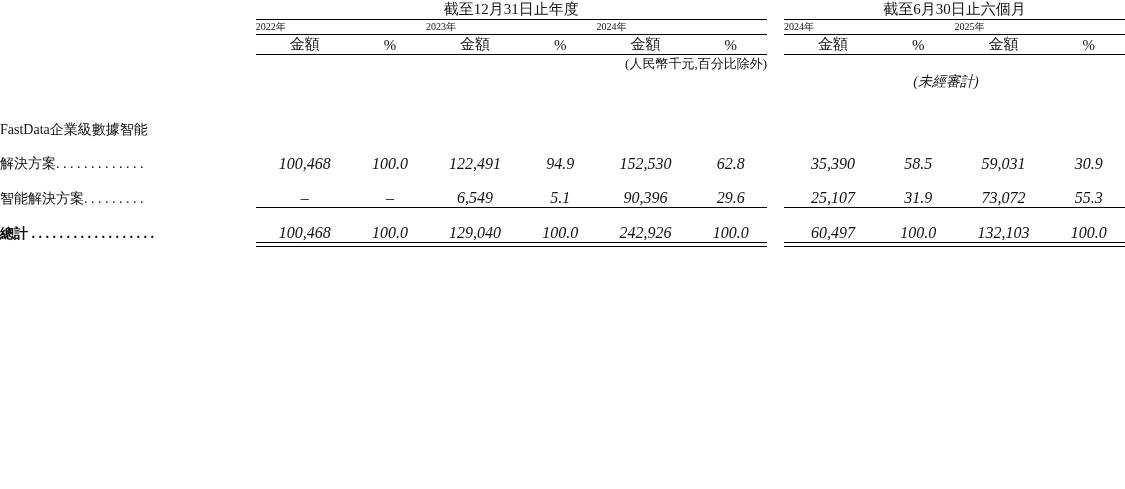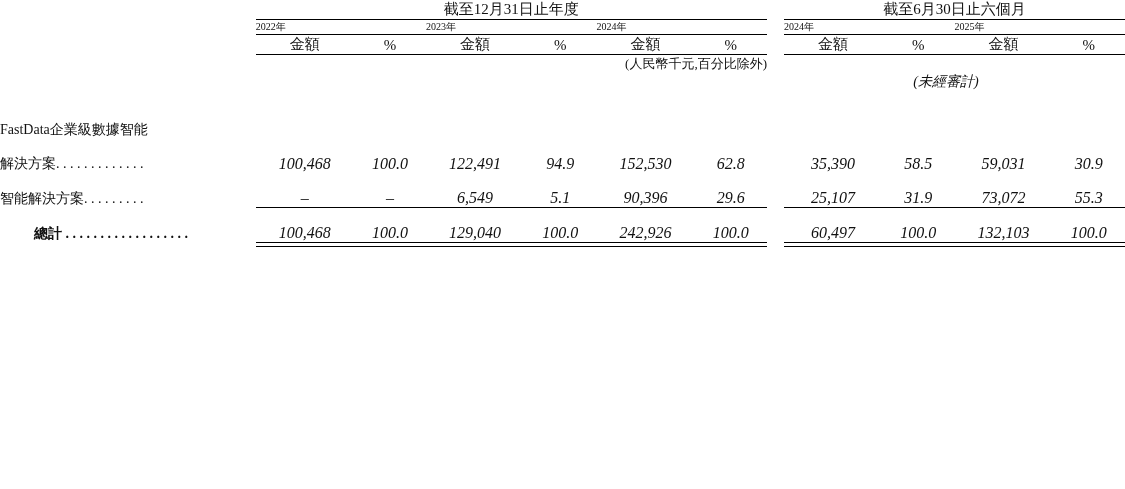--- a/index.html
+++ b/index.html
@@ -85,21 +85,21 @@
   .num {
     text-align: center;
     font-size: 16px;
     white-space: nowrap;
     padding-top: 6px;
     padding-right: 2px;
     font-style: italic;
   }
   .row-h td { height: 34px; }
   .total td { font-weight: bold; }
-  .total .lbl { font-weight: bold; padding-left: 34px; }
+  .total .lbl { font-weight: bold; }
   .dbl-top { border-top: 1px solid #000; }
   .dbl-bot {
     border-top: 1px solid #000;
     border-bottom: 1px solid #000;
     height: 3px;
   }
   .blank-cell { font-size: 0; line-height: 0; }
 </style>
 </head>
 <body>

